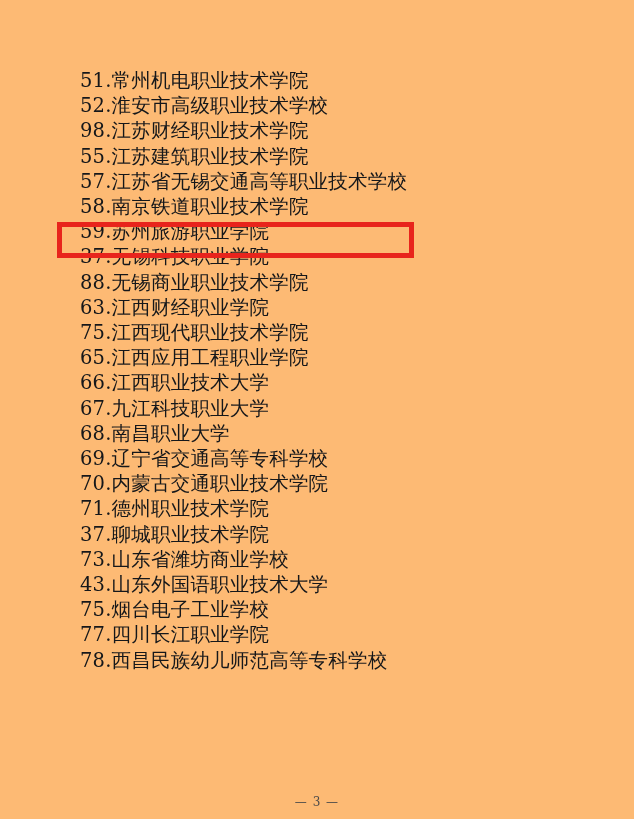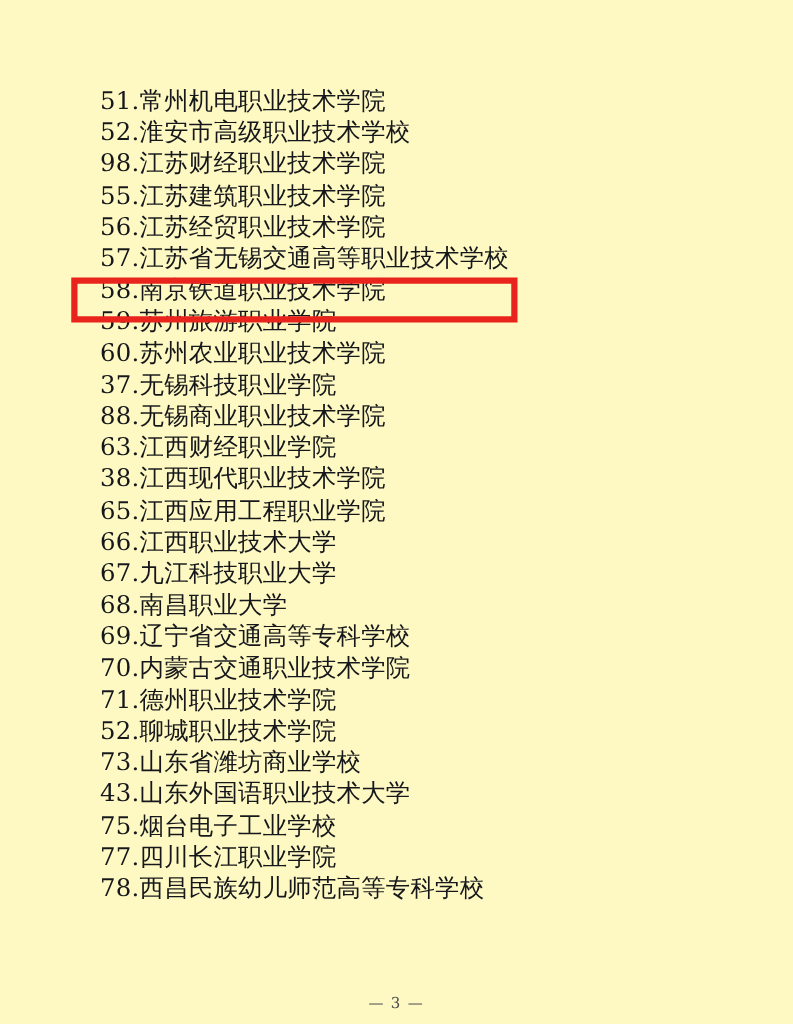--- a/index.html
+++ b/index.html
@@ -11,21 +11,21 @@
     height: 819px;
     background: #ffffff;
     font-family: "DejaVu Serif", "Liberation Serif", serif;
     overflow: hidden;
     position: relative;
   }
   .page {
     position: relative;
     width: 634px;
     height: 819px;
-    background: #fef9c3;
+    background: #fdba74;
     box-sizing: border-box;
   }
   .list {
     position: absolute;
     left: 80px;
     top: 68px;
     width: 480px;
   }
   .list-item {
     font-size: 19.5px;
@@ -65,37 +65,35 @@
 </head>
 <body>
 
 <div class="page">
 
   <div class="list">
     <div class="list-item">51.常州机电职业技术学院</div>
     <div class="list-item">52.淮安市高级职业技术学校</div>
     <div class="list-item">98.江苏财经职业技术学院</div>
     <div class="list-item">55.江苏建筑职业技术学院</div>
-    <div class="list-item">56.江苏经贸职业技术学院</div>
     <div class="list-item item-highlighted">57.江苏省无锡交通高等职业技术学校</div>
     <div class="list-item">58.南京铁道职业技术学院</div>
     <div class="list-item">59.苏州旅游职业学院</div>
-    <div class="list-item">60.苏州农业职业技术学院</div>
     <div class="list-item">37.无锡科技职业学院</div>
     <div class="list-item">88.无锡商业职业技术学院</div>
     <div class="list-item">63.江西财经职业学院</div>
-    <div class="list-item">38.江西现代职业技术学院</div>
+    <div class="list-item">75.江西现代职业技术学院</div>
     <div class="list-item">65.江西应用工程职业学院</div>
     <div class="list-item">66.江西职业技术大学</div>
     <div class="list-item">67.九江科技职业大学</div>
     <div class="list-item">68.南昌职业大学</div>
     <div class="list-item">69.辽宁省交通高等专科学校</div>
     <div class="list-item">70.内蒙古交通职业技术学院</div>
     <div class="list-item">71.德州职业技术学院</div>
-    <div class="list-item">52.聊城职业技术学院</div>
+    <div class="list-item">37.聊城职业技术学院</div>
     <div class="list-item">73.山东省潍坊商业学校</div>
     <div class="list-item">43.山东外国语职业技术大学</div>
     <div class="list-item">75.烟台电子工业学校</div>
     <div class="list-item">77.四川长江职业学院</div>
     <div class="list-item">78.西昌民族幼儿师范高等专科学校</div>
   </div>
 
   <div class="highlight-box" style="border-color: rgb(232, 36, 28);"></div>
 
   <div class="page-number">— 3 —</div>

